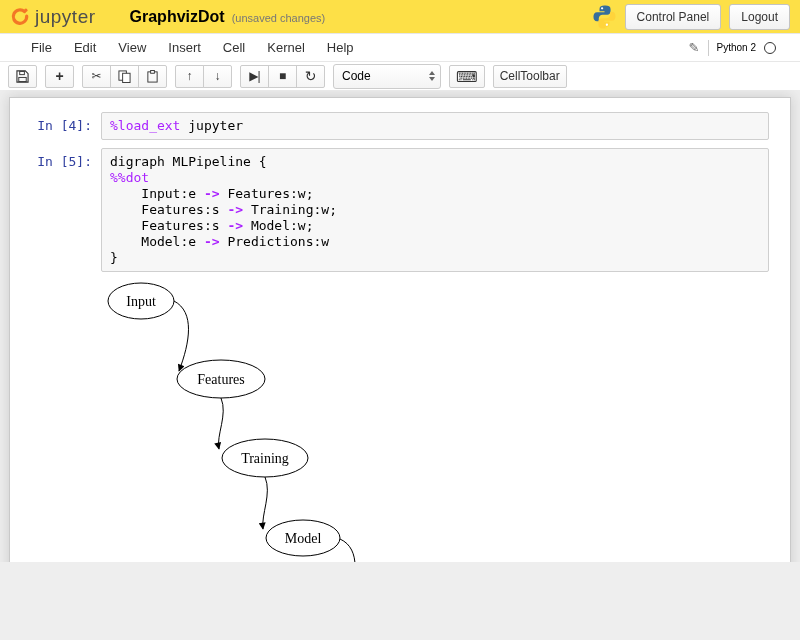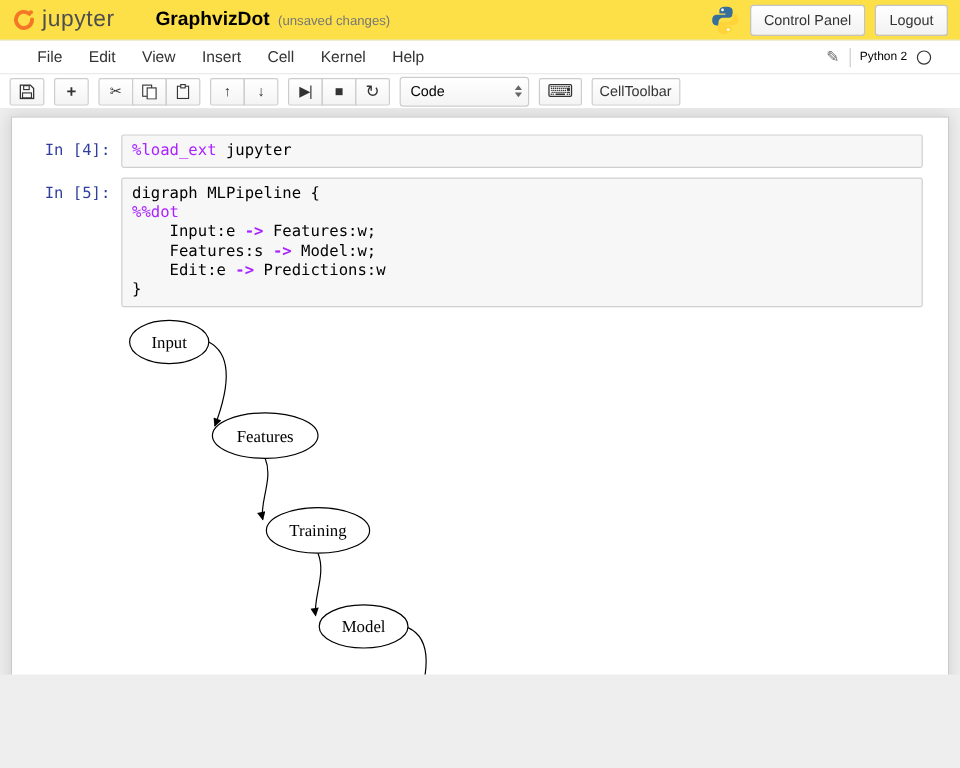--- a/index.html
+++ b/index.html
@@ -192,22 +192,23 @@
         <div class="code-line"><span class="tok-magic">%load_ext</span><span class="tok-plain"> jupyter</span></div>
       </div>
     </div>
 
     <div class="cell">
       <div class="prompt">In [5]:</div>
       <div class="input-area">
         <div class="code-line"><span class="tok-plain">digraph MLPipeline {</span></div>
         <div class="code-line"><span class="tok-magic">%%dot</span></div>
         <div class="code-line"><span class="tok-plain">    Input:e </span><span class="tok-op">-&gt;</span><span class="tok-plain"> Features:w;</span></div>
+        <div class="code-line"><span class="tok-plain">    Features:s </span><span class="tok-op">-&gt;</span><span class="tok-plain"> Training:w;</span></div>
         <div class="code-line"><span class="tok-plain">    Features:s </span><span class="tok-op">-&gt;</span><span class="tok-plain"> Model:w;</span></div>
-        <div class="code-line"><span class="tok-plain">    Edit:e </span><span class="tok-op">-&gt;</span><span class="tok-plain"> Predictions:w</span></div>
+        <div class="code-line"><span class="tok-plain">    Model:e </span><span class="tok-op">-&gt;</span><span class="tok-plain"> Predictions:w</span></div>
         <div class="code-line"><span class="tok-plain">}</span></div>
       </div>
     </div>
 
     <div class="output-row">
       <div class="output-spacer"></div>
       <svg class="graph-svg" width="360" height="360" viewBox="0 0 360 360">
         <defs>
           <marker id="ah" viewBox="0 0 10 10" refX="9" refY="5" markerWidth="9" markerHeight="7" orient="auto">
             <path d="M0,0 L10,5 L0,10 z" fill="#000"></path>

